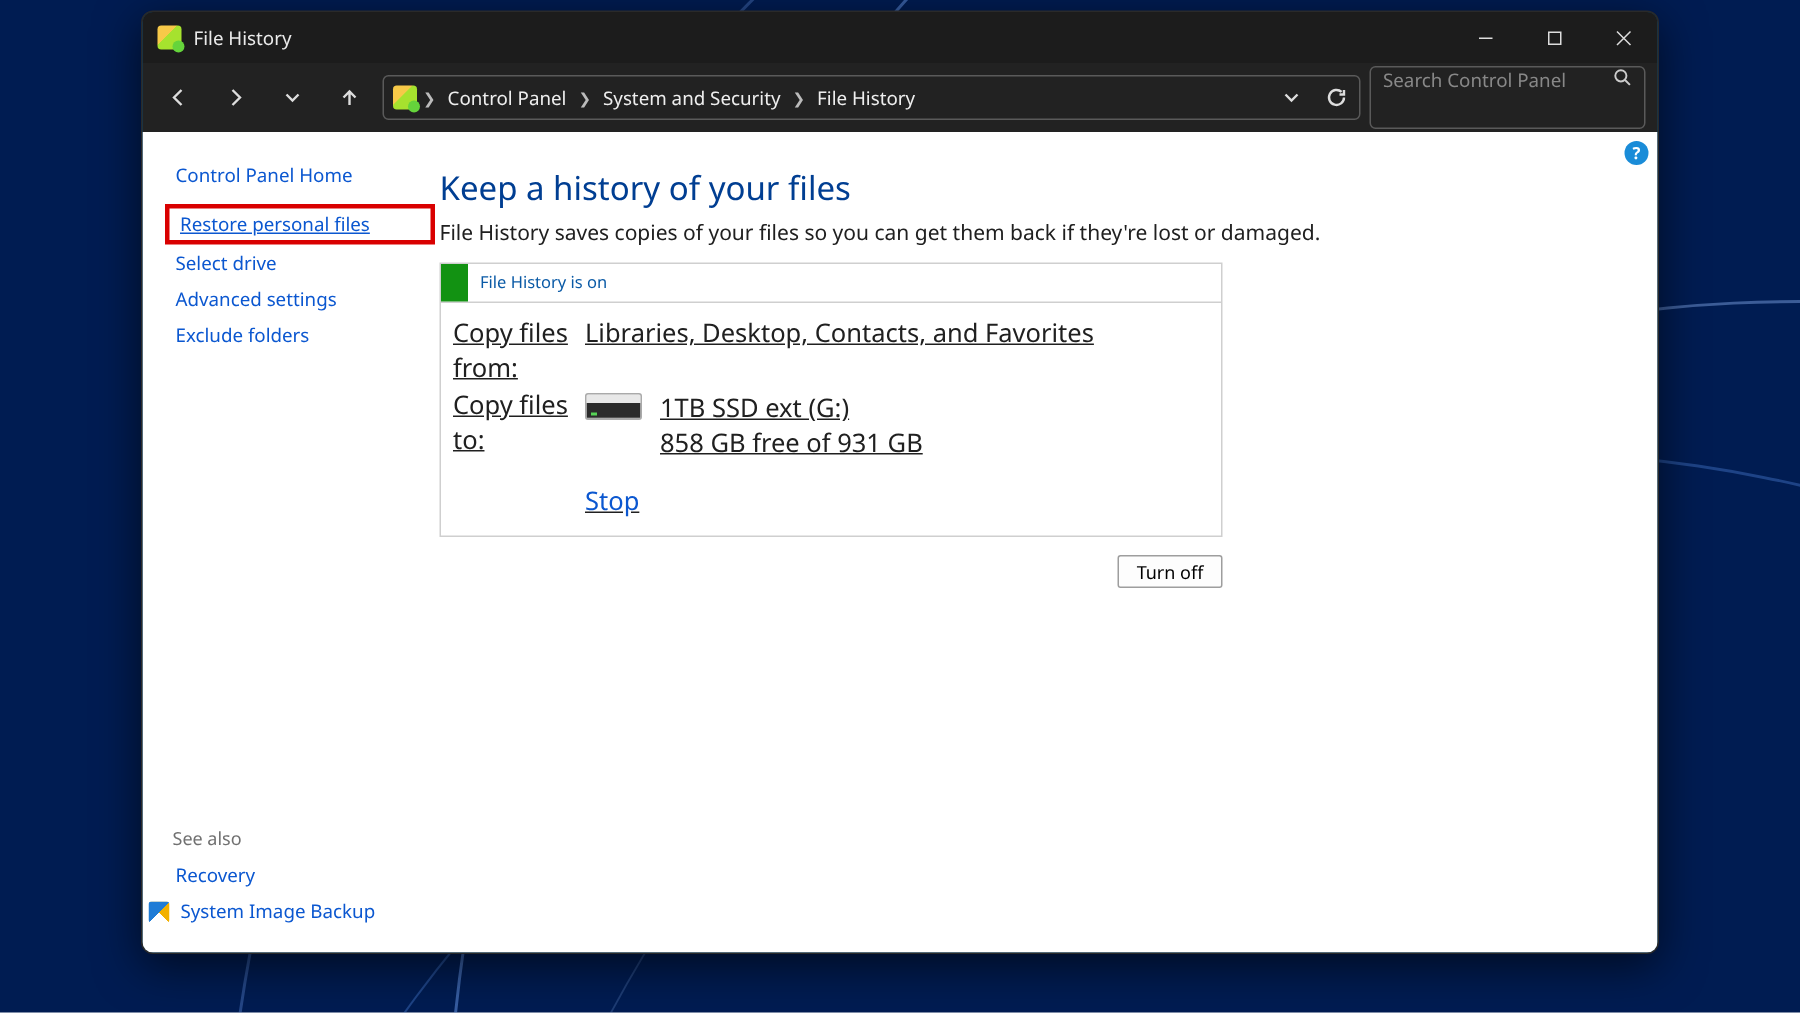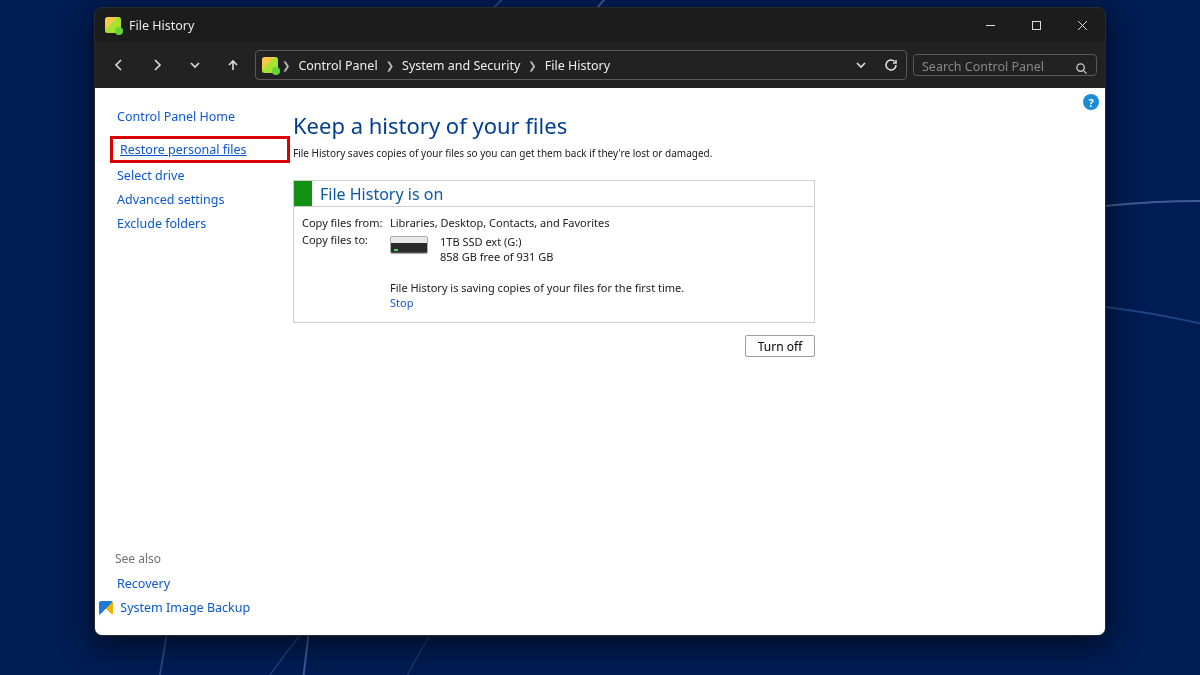--- a/index.html
+++ b/index.html
@@ -145,25 +145,25 @@
     content:""; position:absolute; right:-2px; bottom:-2px; width:8px;height:8px;border-radius:50%;
     background:#65d43b;
   }
   .crumb { padding: 0 4px; height: 28px; display: flex; align-items: center; }
   .crumb-sep { color: #bbb; padding: 0 2px; font-size: 10px;}
   .addr-tail { margin-left: auto; display: flex; align-items: center; }
   .addr-tail .navbtn { width: 30px; height: 28px; }
 
   .searchbox {
     width: 184px;
-    height: 22px;
+    height: 42px;
     border: 1px solid var(--toolbar-border);
     border-radius: 4px;
     display: flex;
-    align-items: flex-end;
+    align-items: flex-start;
     padding: 0 8px;
     color: #888;
     font-size: 12.5px;
   }
   .searchbox .placeholder { flex: 1; }
   .searchbox svg { width: 13px; height: 13px; stroke: #ccc; fill: none; stroke-width: 1.4; }
 
   
   .body {
     height: calc(100% - 80px);
@@ -206,47 +206,48 @@
     padding: 16px 24px 0 0;
     position: relative;
   }
   .heading {
     color: #003e92;
     font-size: 22px;
     margin: 6px 0 6px 0;
     font-weight: 400;
   }
   .subtext {
-    font-size: 10px;
-    margin-bottom: 20px;
+    font-size: 14px;
+    margin-bottom: 10px;
   }
   .statusbox {
     border: 1px solid #cfcfcf;
     width: 522px;
   }
   .statusbar {
     display: flex;
     align-items: stretch;
     border-bottom: 1px solid #cfcfcf;
     height: 26px;
   }
   .statusbar .flag {
     width: 18px;
     background: #129212;
   }
   .statusbar .txt {
     color: #0a5aa6;
-    font-size: 16px;
+    font-size: 11px;
     display: flex; align-items: center;
     padding-left: 8px;
     font-weight: 400;
   }
   .details {
     padding: 8px 10px 10px 8px;
-    font-size: 11px;
+    font-size: 17px;
+    text-decoration: underline;
   }
   .row { display: flex; margin-bottom: 2px; }
   .row .label { width: 88px; }
   .drive {
     display: flex; gap: 12px; align-items: flex-start; margin-top: 2px; justify-content: center;
   }
   .drive-icon {
     width: 38px; height: 18px; margin-top: 2px;
     background: linear-gradient(#e8e8e8 0 35%, #2b2b2b 35% 95%, #555 95%);
     border: 1px solid #aaa;
@@ -406,21 +407,20 @@
               <div class="drive-icon"></div>
               <div>
                 <div>1TB SSD ext (G:)</div>
                 <div>858 GB free of 931 GB</div>
               </div>
             </div>
           </div>
           <div class="row saving-line">
             <div class="label"></div>
             <div>
-              <div>File History is saving copies of your files for the first time.</div>
               <span class="stop-link">Stop</span>
             </div>
           </div>
         </div>
       </div>
 
       <button class="turnoff-btn">Turn off</button>
     </div>
   </div>
 </div>

